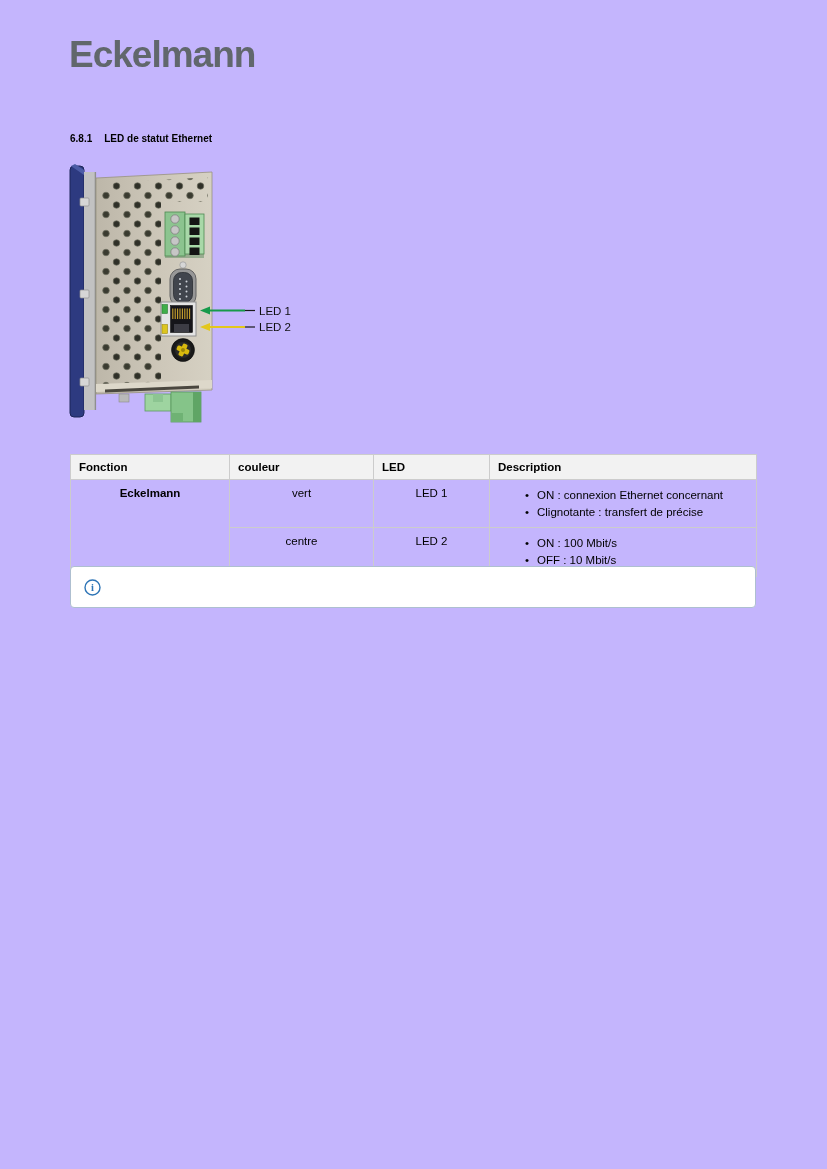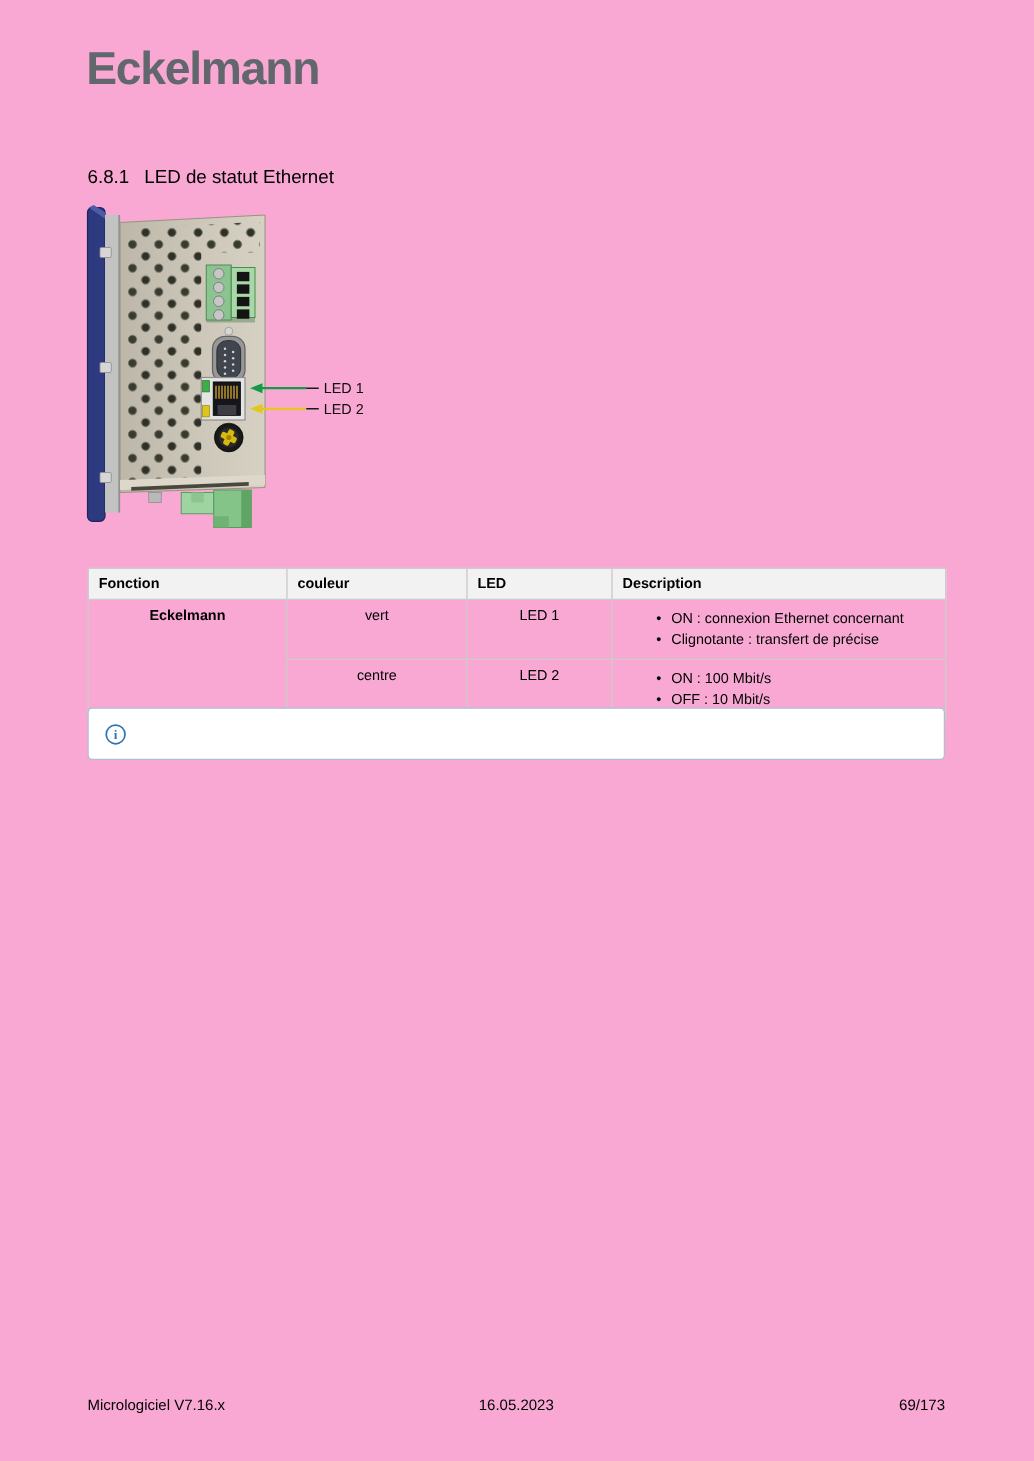--- a/index.html
+++ b/index.html
@@ -1,24 +1,24 @@
 <!DOCTYPE html>
 <html><head>
 <meta charset="utf-8">
 <style>
   html,body{margin:0;padding:0;background:#ffffff;}
-  .page{position:relative;width:827px;height:1169px;background:#f9a8d4;overflow:hidden;
+  .page{position:relative;width:827px;height:1169px;background:#c4b5fd;overflow:hidden;
         font-family:"Liberation Sans", sans-serif;color:#000;}
 
   
   .logo{position:absolute;left:69px;top:36px;font-size:37px;font-weight:bold;
         color:#61676c;letter-spacing:-1px;line-height:1;}
 
   
-  .heading{position:absolute;left:70px;top:133px;font-size:15px;font-weight:normal;color:#000;}
+  .heading{position:absolute;left:70px;top:133px;font-size:10px;font-weight:bold;color:#000;}
   .heading .num{margin-right:12px;}
 
   
   .figure{position:absolute;left:69px;top:162px;width:245px;height:263px;}
   .figure svg{display:block;}
 
   
   .datatable{position:absolute;left:70px;top:454px;width:686px;border-collapse:collapse;
              table-layout:fixed;font-size:11.5px;color:#000;}
   .datatable th,.datatable td{border:1px solid #cccccc;}
@@ -217,19 +217,14 @@
 
   <div class="note">
     <span class="note-icon">
       <svg width="17" height="17" viewBox="0 0 17 17" xmlns="http://www.w3.org/2000/svg">
         <circle cx="8.5" cy="8.5" r="7.5" fill="none" stroke="#2e75b6" stroke-width="1.4"></circle>
         <text x="8.5" y="12.4" text-anchor="middle" font-family="Liberation Serif, serif" font-weight="bold" font-size="10.5" fill="#2e75b6">i</text>
       </svg>
     </span>
   </div>
 
-  <div class="footer">
-    <span class="f-left">Micrologiciel V7.16.x</span>
-    <span class="f-center">16.05.2023</span>
-    <span class="f-right">69/173</span>
-  </div>
 
 </div>
 
 </body></html>

